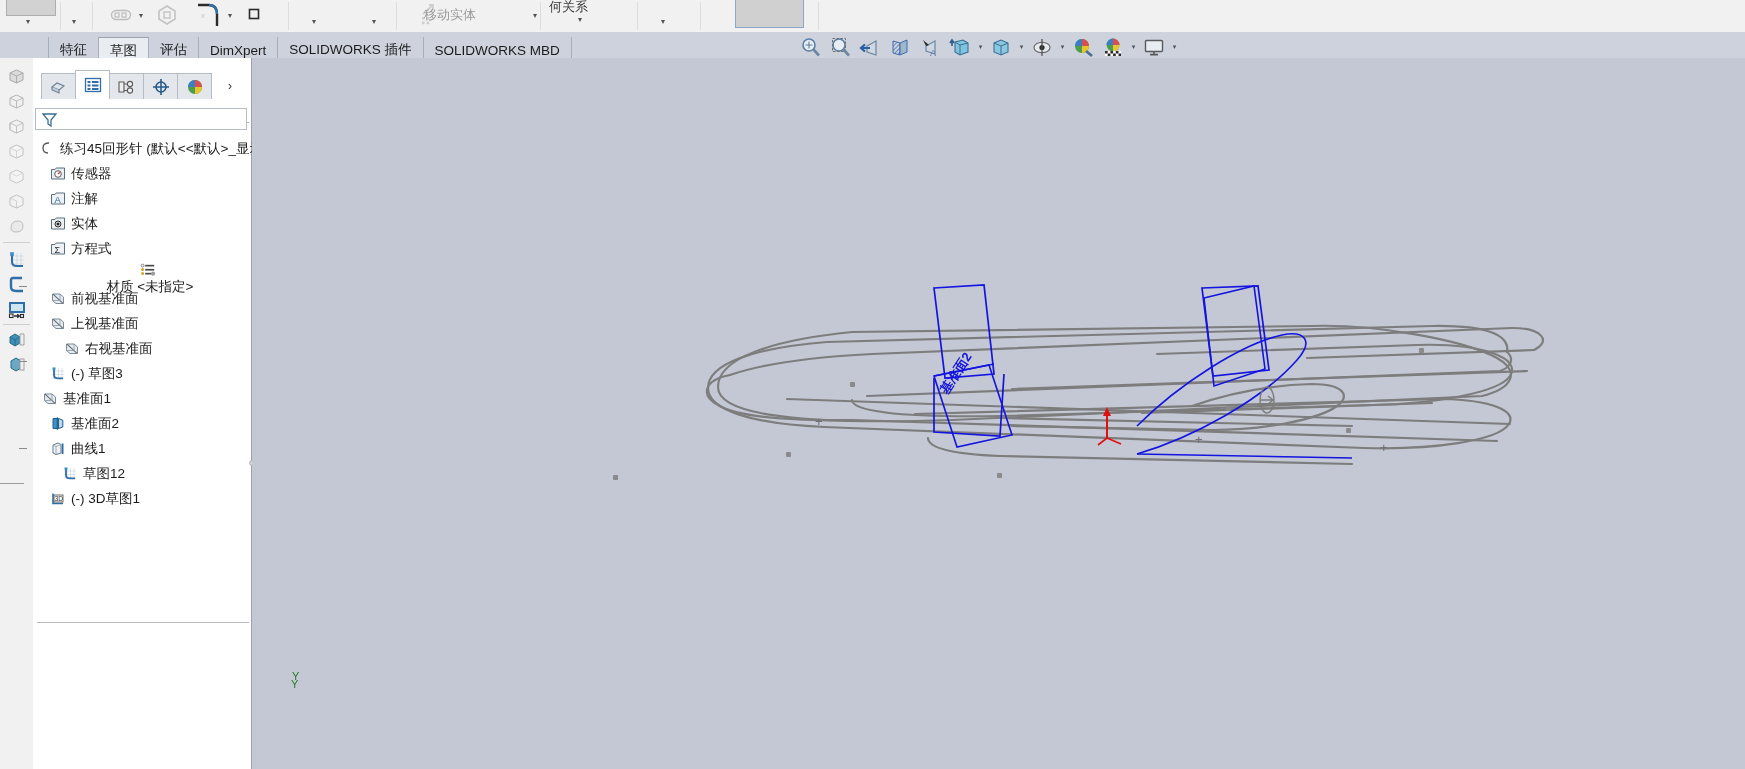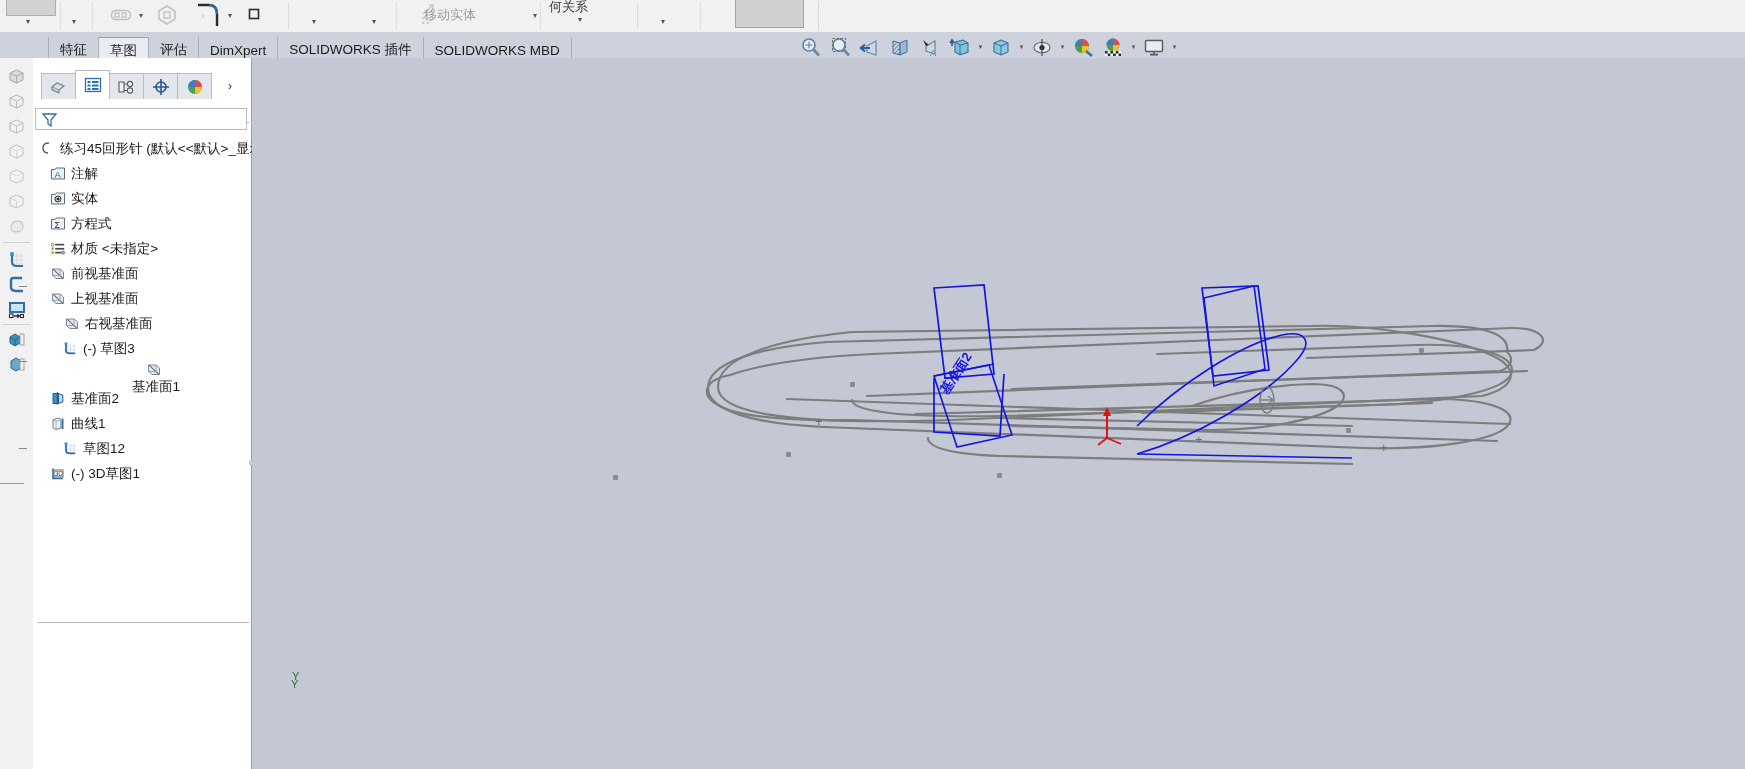--- a/index.html
+++ b/index.html
@@ -417,20 +417,30 @@
       <div class="trow" style="padding-left:5px;">
         <span class="ticon">
           <svg width="14" height="15" viewBox="0 0 14 15">
             <path d="M9,2 Q3,2 3,7 Q3,12 8,12" fill="none" stroke="#5a5a5a" stroke-width="1.4"></path>
           </svg>
         </span>
         <span>练习45回形针  (默认&lt;&lt;默认&gt;_显示</span>
       </div>
 
 
+      <div class="trow" style="padding-left:16px;">
+        <span class="ticon">
+          <svg width="16" height="15" viewBox="0 0 16 15">
+            <path d="M1.5,3.5 L5,3.5 L6.2,2 L14.5,2 L14.5,13 L1.5,13 Z" fill="#e9eef3" stroke="#5a6e80" stroke-width="1"></path>
+            <circle cx="8" cy="8" r="3.3" fill="#ffffff" stroke="#5a5a5a" stroke-width="1"></circle>
+            <path d="M8,8 L9.8,6.3" stroke="#c0392b" stroke-width="1.2"></path>
+          </svg>
+        </span>
+        <span>传感器</span>
+      </div>
 
       <div class="trow" style="padding-left:16px;">
         <span class="ticon">
           <svg width="16" height="15" viewBox="0 0 16 15">
             <path d="M1.5,3.5 L5,3.5 L6.2,2 L14.5,2 L14.5,13 L1.5,13 Z" fill="#eef2f6" stroke="#5a6e80" stroke-width="1"></path>
             <text x="4.6" y="12" font-size="9.5" fill="#2f6ea8" font-family="Liberation Sans">A</text>
           </svg>
         </span>
         <span>注解</span>
       </div>
@@ -449,21 +459,21 @@
       <div class="trow" style="padding-left:16px;">
         <span class="ticon">
           <svg width="16" height="15" viewBox="0 0 16 15">
             <path d="M1.5,3.5 L5,3.5 L6.2,2 L14.5,2 L14.5,13 L1.5,13 Z" fill="#eef2f6" stroke="#5a6e80" stroke-width="1"></path>
             <text x="4.4" y="11.6" font-size="9" fill="#2b2b2b" font-family="Liberation Sans">Σ</text>
           </svg>
         </span>
         <span>方程式</span>
       </div>
 
-      <div class="trow" style="padding-left:16px;">
+      <div class="trow" style="padding-left:16px;flex-direction:column;">
         <span class="ticon">
           <svg width="16" height="15" viewBox="0 0 16 15">
             <circle cx="2.6" cy="3.6" r="1.5" fill="#e8e8e8" stroke="#7a7a7a" stroke-width="0.8"></circle>
             <circle cx="2.6" cy="7.6" r="1.5" fill="#d8a01f"></circle>
             <circle cx="2.6" cy="11.4" r="1.5" fill="#d8a01f"></circle>
             <rect x="5.2" y="2.8" width="9" height="1.7" fill="#4a4a4a"></rect>
             <rect x="5.2" y="6.9" width="9" height="1.7" fill="#4a4a4a"></rect>
             <rect x="5.2" y="10.8" width="6" height="1.7" fill="#4a4a4a"></rect>
             <circle cx="13" cy="11.7" r="2.1" fill="#9a9a9a"></circle>
           </svg>
@@ -498,34 +508,34 @@
           <svg width="16" height="15" viewBox="0 0 16 15">
             <path d="M2.5,3 L10,3 L13.5,6 L13.5,12.5 L6,12.5 L2.5,9.5 Z" fill="#e4eaf0" stroke="#7a8a99" stroke-width="1"></path>
             <path d="M3,3.2 L13,12.4" stroke="#6a6a6a" stroke-width="1.1"></path>
             <path d="M10,3 L10,9.5 L2.5,9.5" fill="none" stroke="#8a9aa9" stroke-width="0.8"></path>
           </svg>
         </span>
         <span>右视基准面</span>
       </div>
 
 
-      <div class="trow" style="padding-left:28px;">
+      <div class="trow" style="padding-left:16px;">
         <span class="ticon">
           <svg width="16" height="15" viewBox="0 0 16 15">
             <g stroke="#c3d2de" stroke-width="0.6">
               <path d="M5,2 L5,13 M8.5,2 L8.5,13 M12,2 L12,13 M2,5 L14,5 M2,8.5 L14,8.5 M2,12 L14,12"></path>
             </g>
             <path d="M4,2 L4,9 Q4,12.4 8,12.4 L13,12.4" fill="none" stroke="#2f6ea8" stroke-width="1.8"></path>
             <path d="M4,1 L4,4.4 M2.4,2.7 L5.6,2.7 M2.8,1.5 L5.2,3.9 M5.2,1.5 L2.8,3.9" stroke="#3b8ec9" stroke-width="0.9"></path>
           </svg>
         </span>
         <span>(-) 草图3</span>
       </div>
 
-      <div class="trow" style="padding-left:28px;flex-direction:column;">
+      <div class="trow" style="padding-left:8px;">
         <span class="ticon">
           <svg width="16" height="15" viewBox="0 0 16 15">
             <path d="M2.5,3 L10,3 L13.5,6 L13.5,12.5 L6,12.5 L2.5,9.5 Z" fill="#e4eaf0" stroke="#7a8a99" stroke-width="1"></path>
             <path d="M3,3.2 L13,12.4" stroke="#6a6a6a" stroke-width="1.1"></path>
             <path d="M10,3 L10,9.5 L2.5,9.5" fill="none" stroke="#8a9aa9" stroke-width="0.8"></path>
           </svg>
         </span>
         <span>基准面1</span>
       </div>
 

